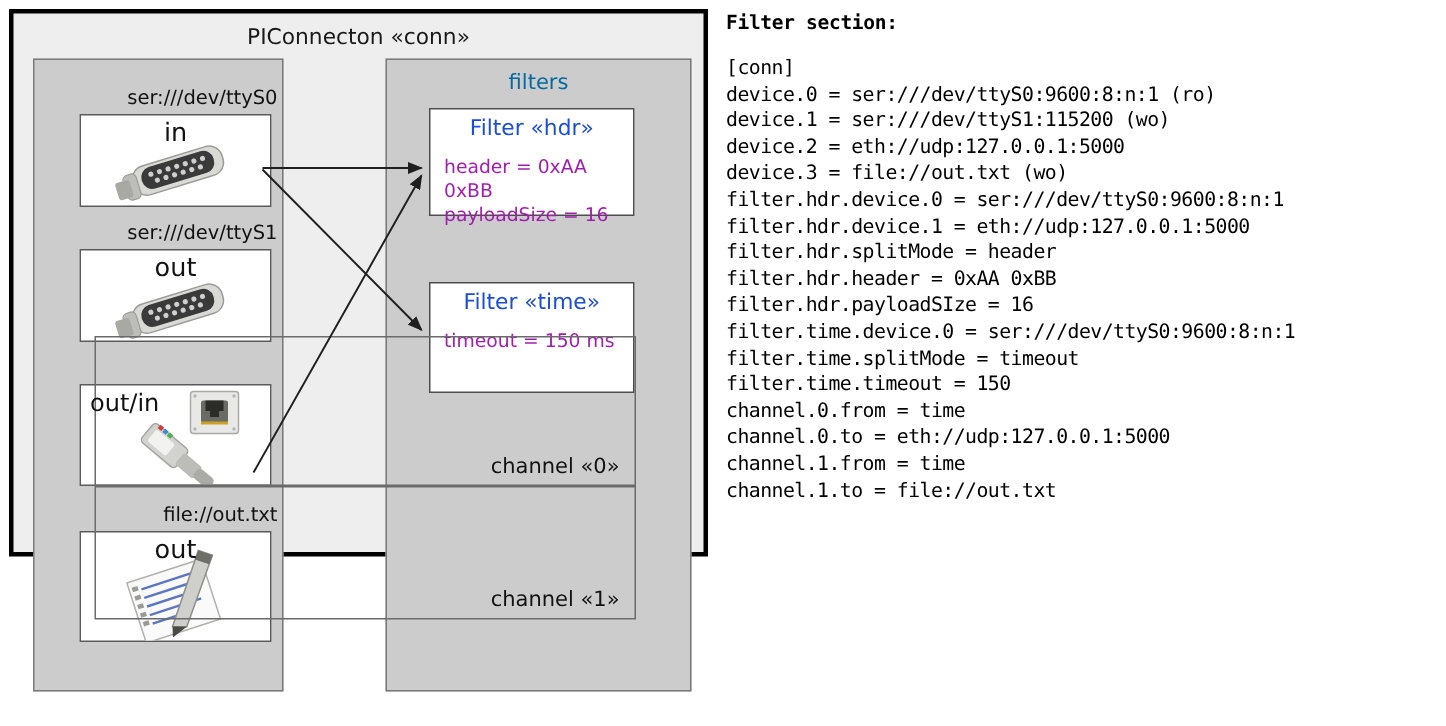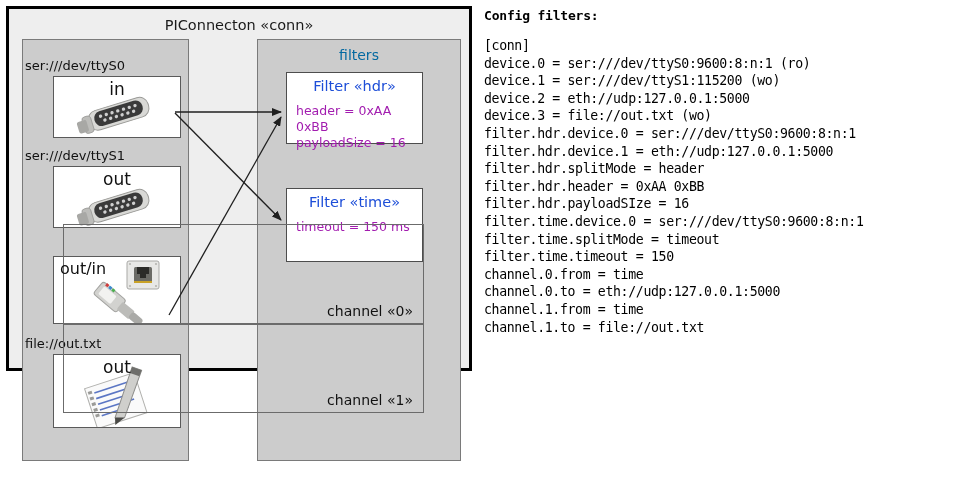--- a/index.html
+++ b/index.html
@@ -54,21 +54,21 @@
     width: 100%;
     text-align: center;
     font-size: 14px;
     color: #0369a1;
   }
 
   
   .dev-label {
     position: absolute;
     width: 160px;
-    text-align: left;
+    text-align: right;
     font-size: 13px;
     color: #111111;
     white-space: nowrap;
   }
   .dev-box {
     position: absolute;
     background: #ffffff;
     border: 1.5px solid #5a5a5a;
     box-sizing: border-box;
     overflow: hidden;
@@ -333,21 +333,21 @@
       <line x1="166" y1="103" x2="272" y2="103" marker-end="url(#ah)"></line>
 
       <line x1="166" y1="104" x2="272" y2="211" marker-end="url(#ah)"></line>
 
       <line x1="160" y1="306" x2="272" y2="108" marker-end="url(#ah)"></line>
     </g>
   </svg>
 </div>
 
 <div id="config">
-  <div id="config-heading">Config filters:</div>
+  <div id="config-heading">Filter section:</div>
   <div id="config-lines">[conn]
 device.0 = ser:///dev/ttyS0:9600:8:n:1 (ro)
 device.1 = ser:///dev/ttyS1:115200 (wo)
 device.2 = eth://udp:127.0.0.1:5000
 device.3 = file://out.txt (wo)
 filter.hdr.device.0 = ser:///dev/ttyS0:9600:8:n:1
 filter.hdr.device.1 = eth://udp:127.0.0.1:5000
 filter.hdr.splitMode = header
 filter.hdr.header = 0xAA 0xBB
 filter.hdr.payloadSIze = 16

